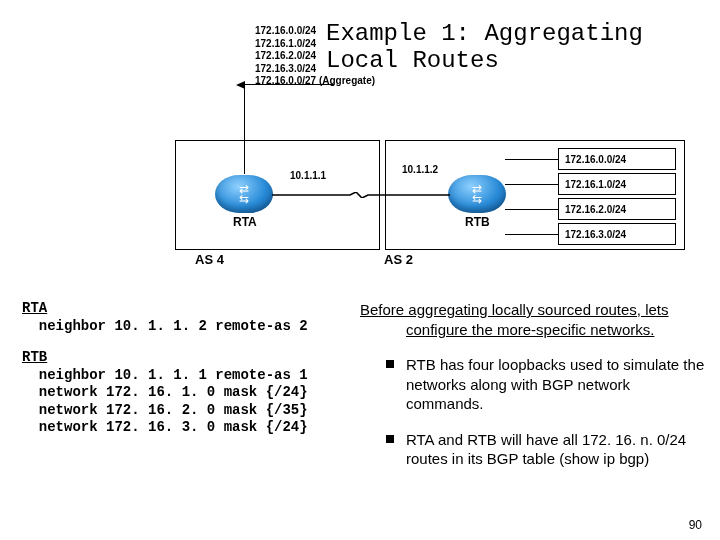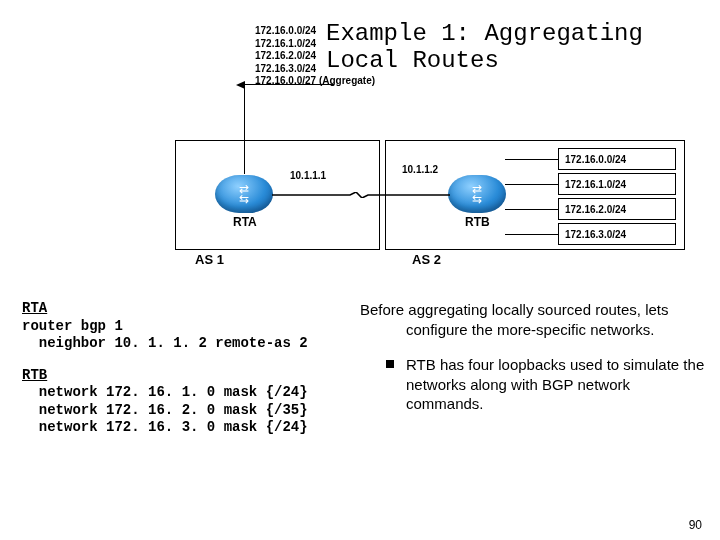--- a/index.html
+++ b/index.html
@@ -83,21 +83,21 @@
   .as-box {
     position:absolute; border:1px solid #000;
     top:120px; height:110px;
   }
   .as1 { left:35px; width:205px; }
   .as2 { left:245px; width:300px; }
   .as-label {
     position:absolute; font-family:Arial,sans-serif; font-weight:bold; font-size:13px;
   }
   .as1-label { top:232px; left:55px; }
-  .as2-label { top:232px; left:272px; }
+  .as2-label { top:232px; left:244px; }
   .rt-box {
     position:absolute; border:1px solid #000; width:118px; height:22px;
     font-family:Arial,sans-serif; font-weight:bold; font-size:10px;
     display:flex; align-items:center; padding-left:6px;
     background:#fff;
   }
   .rt1 { top:128px; left:418px; }
   .rt2 { top:153px; left:418px; }
   .rt3 { top:178px; left:418px; }
   .rt4 { top:203px; left:418px; }
@@ -160,51 +160,55 @@
       <polyline points="0,3 78,3 84,0 90,6 96,3 178,3" stroke="#000" stroke-width="1.6" fill="none"></polyline>
     </svg>
   </div>
 
   <div class="ip ip1">10.1.1.1</div>
   <div class="ip ip2">10.1.1.2</div>
 
   <div class="rlabel rta-label">RTA</div>
   <div class="rlabel rtb-label">RTB</div>
 
-  <div class="as-label as1-label">AS 1</div>
+  <div class="as-label as1-label">AS 4</div>
   <div class="as-label as2-label">AS 2</div>
 
   <div class="rt-lines">
     <div style="top:11px"></div>
     <div style="top:36px"></div>
     <div style="top:61px"></div>
     <div style="top:86px"></div>
   </div>
   <div class="rt-box rt1">172.16.0.0/24</div>
   <div class="rt-box rt2">172.16.1.0/24</div>
   <div class="rt-box rt3">172.16.2.0/24</div>
   <div class="rt-box rt4">172.16.3.0/24</div>
 </div>
 
 <div class="col-left">
   <div class="blk">
     <div class="u">RTA</div>
-    <div>router bgp 1</div>
     <div style="white-space:pre">  neighbor 10. 1. 1. 2 remote-as 2</div>
   </div>
   <div style="height:8px"></div>
   <div class="blk">
     <div class="u">RTB</div>
+    <div style="white-space:pre">  neighbor 10. 1. 1. 1 remote-as 1</div>
     <div style="white-space:pre">  network 172. 16. 1. 0 mask {/24}</div>
     <div style="white-space:pre">  network 172. 16. 2. 0 mask {/35}</div>
     <div style="white-space:pre">  network 172. 16. 3. 0 mask {/24}</div>
   </div>
 </div>
 
 <div class="col-right">
-  <div class="hang" style="text-indent:-46px; padding-left:46px;">Before aggregating locally sourced routes, lets configure the more-specific networks.</div>
+  <div class="hang" style="text-indent:-46px; padding-left:46px;text-decoration:underline;">Before aggregating locally sourced routes, lets configure the more-specific networks.</div>
   <div class="bitem">
     <span class="sq"></span>
     <span>RTB has four loopbacks used to simulate the networks along with BGP network commands.</span>
   </div>
+  <div class="bitem">
+    <span class="sq"></span>
+    <span>RTA  and RTB will have all 172. 16. n. 0/24 routes in its BGP table (show ip bgp)</span>
+  </div>
 </div>
 
 <div class="pagenum">90</div>
 
 </body></html>

